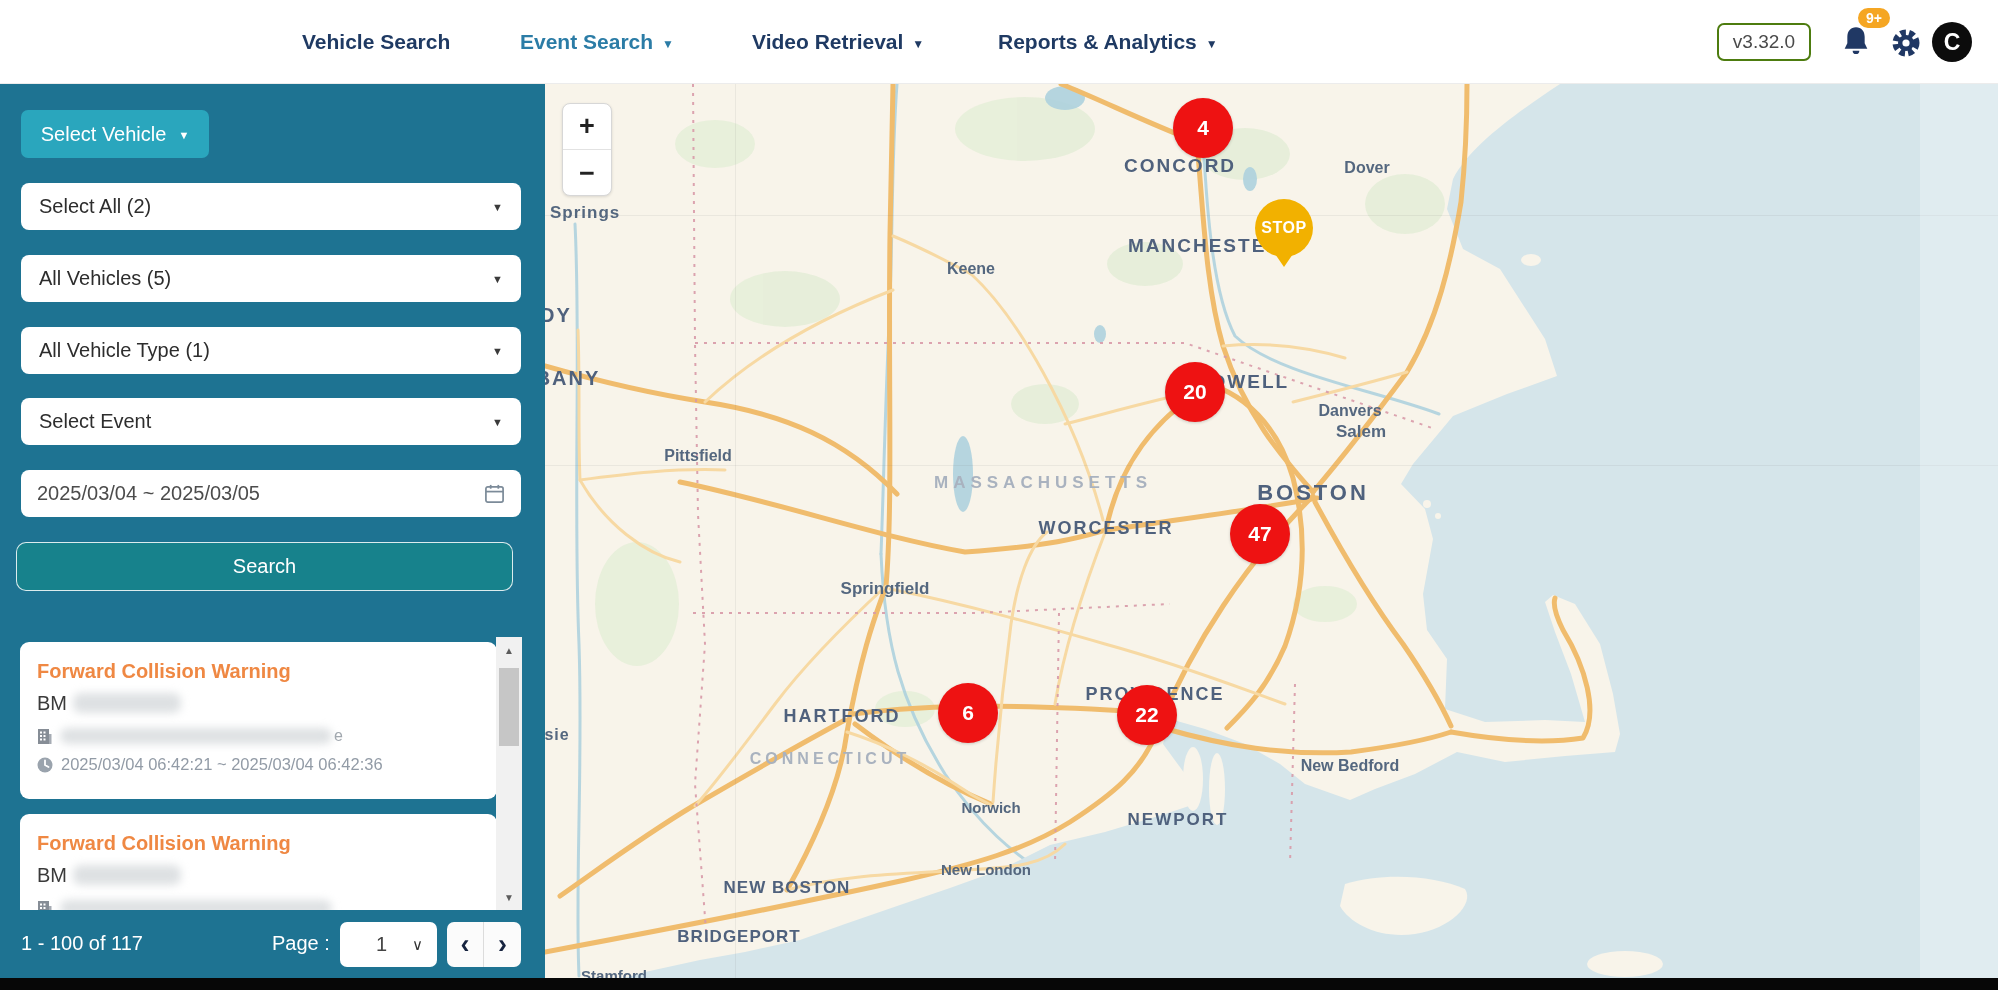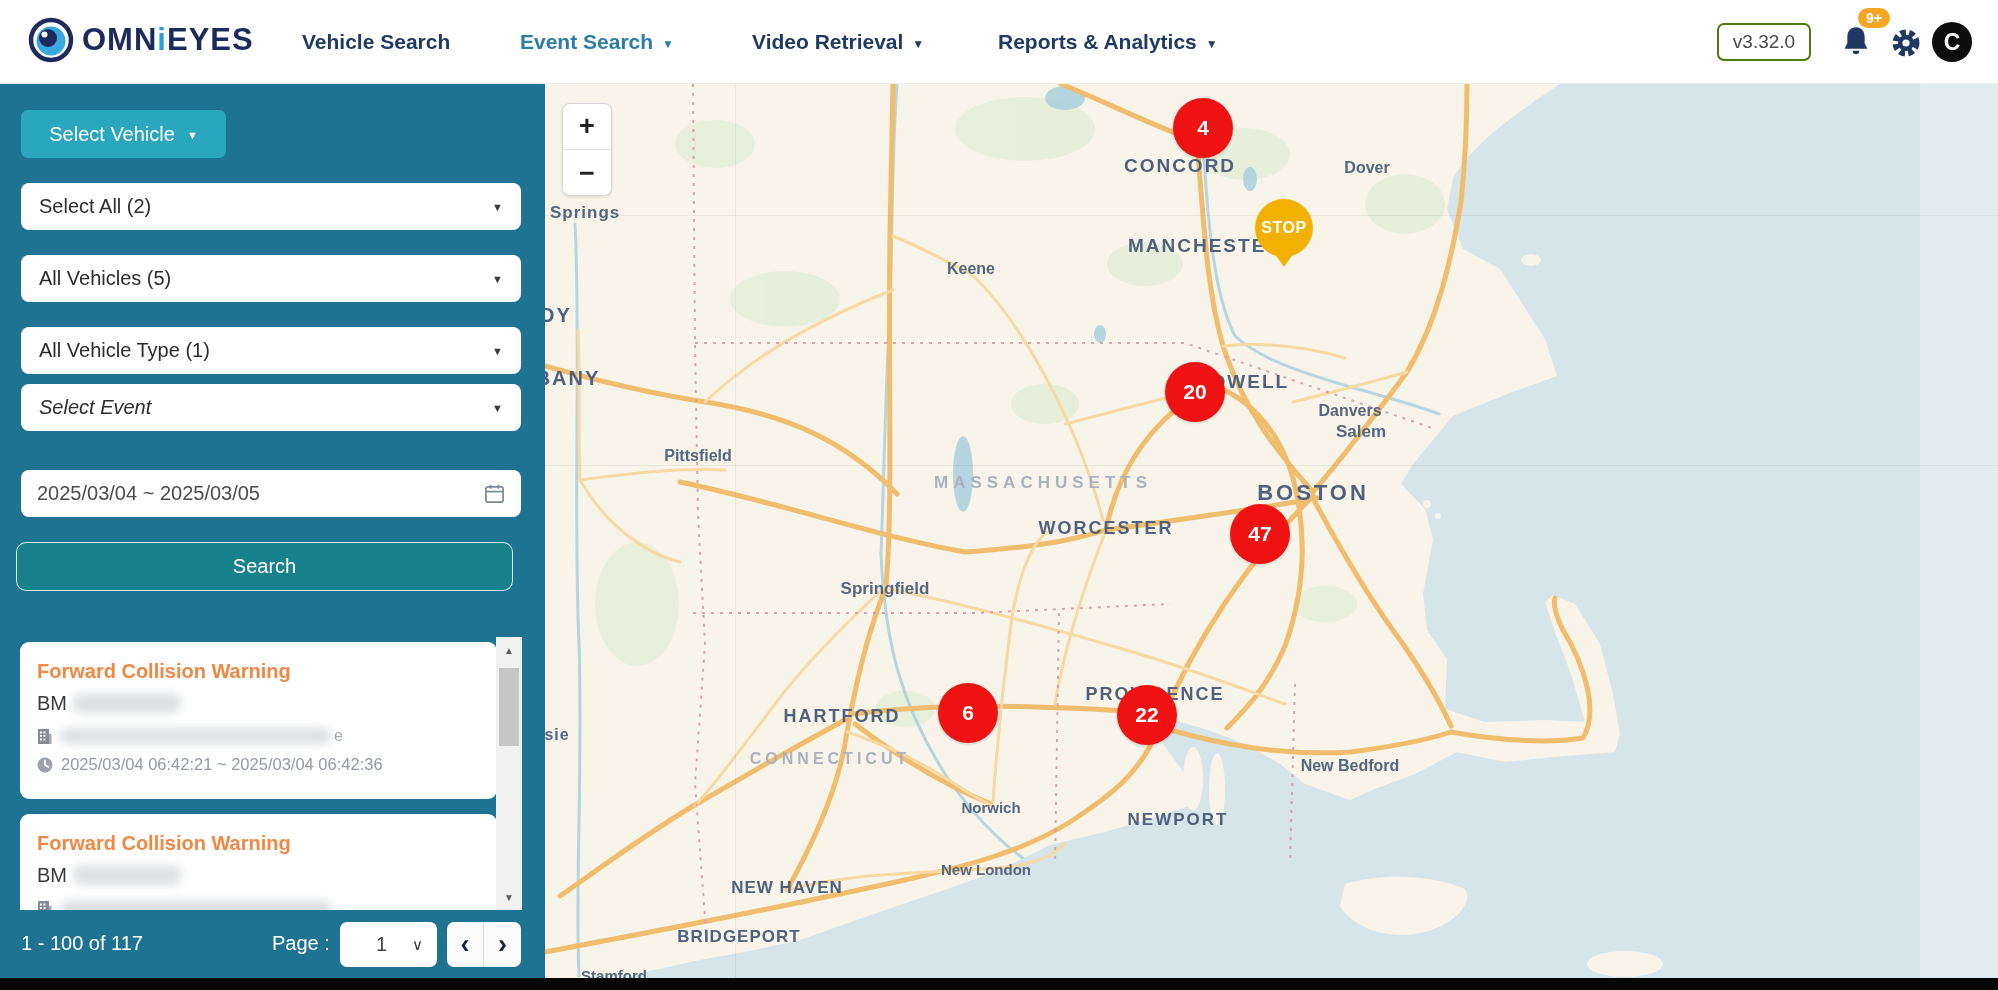--- a/index.html
+++ b/index.html
@@ -25,28 +25,28 @@
   #bell-wrap { left:1840px; top:24px; width:34px; height:38px; }
   #badge { position:absolute; left:1856px; top:6px; min-width:36px; height:24px; background:#f5a623;
     border:2px solid #fff; border-radius:12px; color:#fff; font-size:14px; font-weight:700;
     display:flex; align-items:center; justify-content:center; z-index:2; padding:0 5px; }
   #gear-wrap { left:1890px; top:27px; width:32px; height:32px; }
   #avatar { left:1932px; top:22px; width:40px; height:40px; border-radius:50%; background:#0c0c0c;
     color:#fff; font-size:23px; font-weight:800; display:flex; align-items:center; justify-content:center; }
 
   
   #sidebar { position:absolute; left:0; top:84px; width:545px; height:894px; background:#1e7392; z-index:20; }
-  #select-vehicle-btn { position:absolute; left:21px; top:26px; width:205px; height:48px;
+  #select-vehicle-btn { position:absolute; left:21px; top:26px; width:188px; height:48px;
     background:#2aa6bd; border-radius:7px; color:#fff; font-size:20px; font-weight:500;
     display:flex; align-items:center; justify-content:center; gap:12px; cursor:pointer; }
   #select-vehicle-btn .caret { font-size:11px; margin-top:2px; }
   .dd { position:absolute; left:21px; width:500px; height:47px; background:#fff; border-radius:8px;
     display:flex; align-items:center; padding:0 18px; font-size:20px; color:#2d2d2d; cursor:pointer; }
   .dd .caret { margin-left:auto; font-size:11px; color:#3a3a3a; }
-  #dd-0 { top:99px; } #dd-1 { top:171px; } #dd-2 { top:243px;align-items:center; } #dd-3 { top:300px;font-style:italic; }
+  #dd-0 { top:99px; } #dd-1 { top:171px; } #dd-2 { top:243px;align-items:center; } #dd-3 { top:314px; }
   #date-input { position:absolute; left:21px; top:386px; width:500px; height:47px; background:#fff;
     border-radius:8px; display:flex; align-items:center; padding:0 16px; font-size:20px; color:#4c4c4c; cursor:text; }
   #date-input svg { margin-left:auto; }
   #search-btn { position:absolute; left:16px; top:458px; width:497px; height:49px; background:#17828c;
     border:1px solid rgba(255,255,255,.85); border-radius:10px; color:#fff; font-size:20px;
     display:flex; align-items:center; justify-content:center; cursor:pointer; }
 
   #event-list { position:absolute; left:0; top:553px; width:545px; height:273px; overflow:hidden; }
   .event-card { position:absolute; left:20px; width:477px; background:#fff; border-radius:9px; padding:16px 17px; }
   .event-title { font-size:20px; color:#ef8843; line-height:26px;font-weight:bold; }
@@ -109,29 +109,20 @@
   #zoom-in { border-bottom:1px solid #e2e2e2; }
 
   #bottom-bar { position:absolute; left:0; top:978px; width:1998px; height:12px; background:#070707; z-index:60; }
 </style>
 </head>
 <body>
 
 <div id="app">
 
   <div id="topnav">
-    <div class="logo">
-      <svg width="46" height="46" viewBox="0 0 46 46">
-        <circle cx="23" cy="23" r="20" fill="#fff" stroke="#1c2b5c" stroke-width="4.5"></circle>
-        <circle cx="23" cy="24" r="14.5" fill="#39a7e0"></circle>
-        <circle cx="20" cy="21" r="9" fill="#1c2b5c"></circle>
-        <circle cx="16.5" cy="17.5" r="3" fill="#fff"></circle>
-      </svg>
-      <span class="logo-text"><span>OMN</span><span class="logo-i">i</span><span>EYES</span></span>
-    </div>
 
     <div class="nav-link" id="nav-vehicle">
       <span>Vehicle Search</span>
     </div>
     <div class="nav-link active" id="nav-event">
       <span>Event Search</span>
         <span class="caret">▼</span>
     </div>
     <div class="nav-link" id="nav-video">
       <span>Video Retrieval</span>
@@ -384,21 +375,21 @@
         <div class="map-label lbl-city" style="left: 561px; top: 444px; font-size: 18px; letter-spacing: 2px;">WORCESTER</div>
         <div class="map-label lbl-town" style="left: 153px; top: 372px; font-size: 16px; letter-spacing: 0px;">Pittsfield</div>
         <div class="map-label lbl-town" style="left: 340px; top: 505px; font-size: 17px; letter-spacing: 0px;">Springfield</div>
         <div class="map-label lbl-city" style="left: 297px; top: 632px; font-size: 18px; letter-spacing: 2px;">HARTFORD</div>
         <div class="map-label lbl-state" style="left: 285px; top: 675px; font-size: 16px; letter-spacing: 4px;">CONNECTICUT</div>
         <div class="map-label lbl-city" style="left: 610px; top: 610px; font-size: 18px; letter-spacing: 2px;">PROVIDENCE</div>
         <div class="map-label lbl-town" style="left: 446px; top: 723px; font-size: 15px; letter-spacing: 0px;">Norwich</div>
         <div class="map-label lbl-town" style="left: 805px; top: 682px; font-size: 16px; letter-spacing: 0px;">New Bedford</div>
         <div class="map-label lbl-city" style="left: 633px; top: 736px; font-size: 17px; letter-spacing: 2px;">NEWPORT</div>
         <div class="map-label lbl-town" style="left: 441px; top: 785px; font-size: 15px; letter-spacing: 0px;">New London</div>
-        <div class="map-label lbl-city" style="left: 242px; top: 804px; font-size: 17px; letter-spacing: 1px;">NEW HAVEN</div>
+        <div class="map-label lbl-city" style="left: 242px; top: 804px; font-size: 17px; letter-spacing: 1px;">NEW BOSTON</div>
         <div class="map-label lbl-city" style="left: 194px; top: 853px; font-size: 17px; letter-spacing: 1px;">BRIDGEPORT</div>
         <div class="map-label lbl-town" style="left: 69px; top: 891px; font-size: 15px; letter-spacing: 0px;">Stamford</div>
       </div>
     <div id="map-markers">
         <div class="cluster" style="left: 658px; top: 44px;">4</div>
         <div class="cluster" style="left: 650px; top: 308px;">20</div>
         <div class="cluster" style="left: 715px; top: 450px;">47</div>
         <div class="cluster" style="left: 423px; top: 629px;">6</div>
         <div class="cluster" style="left: 602px; top: 631px;">22</div>
       </div>

